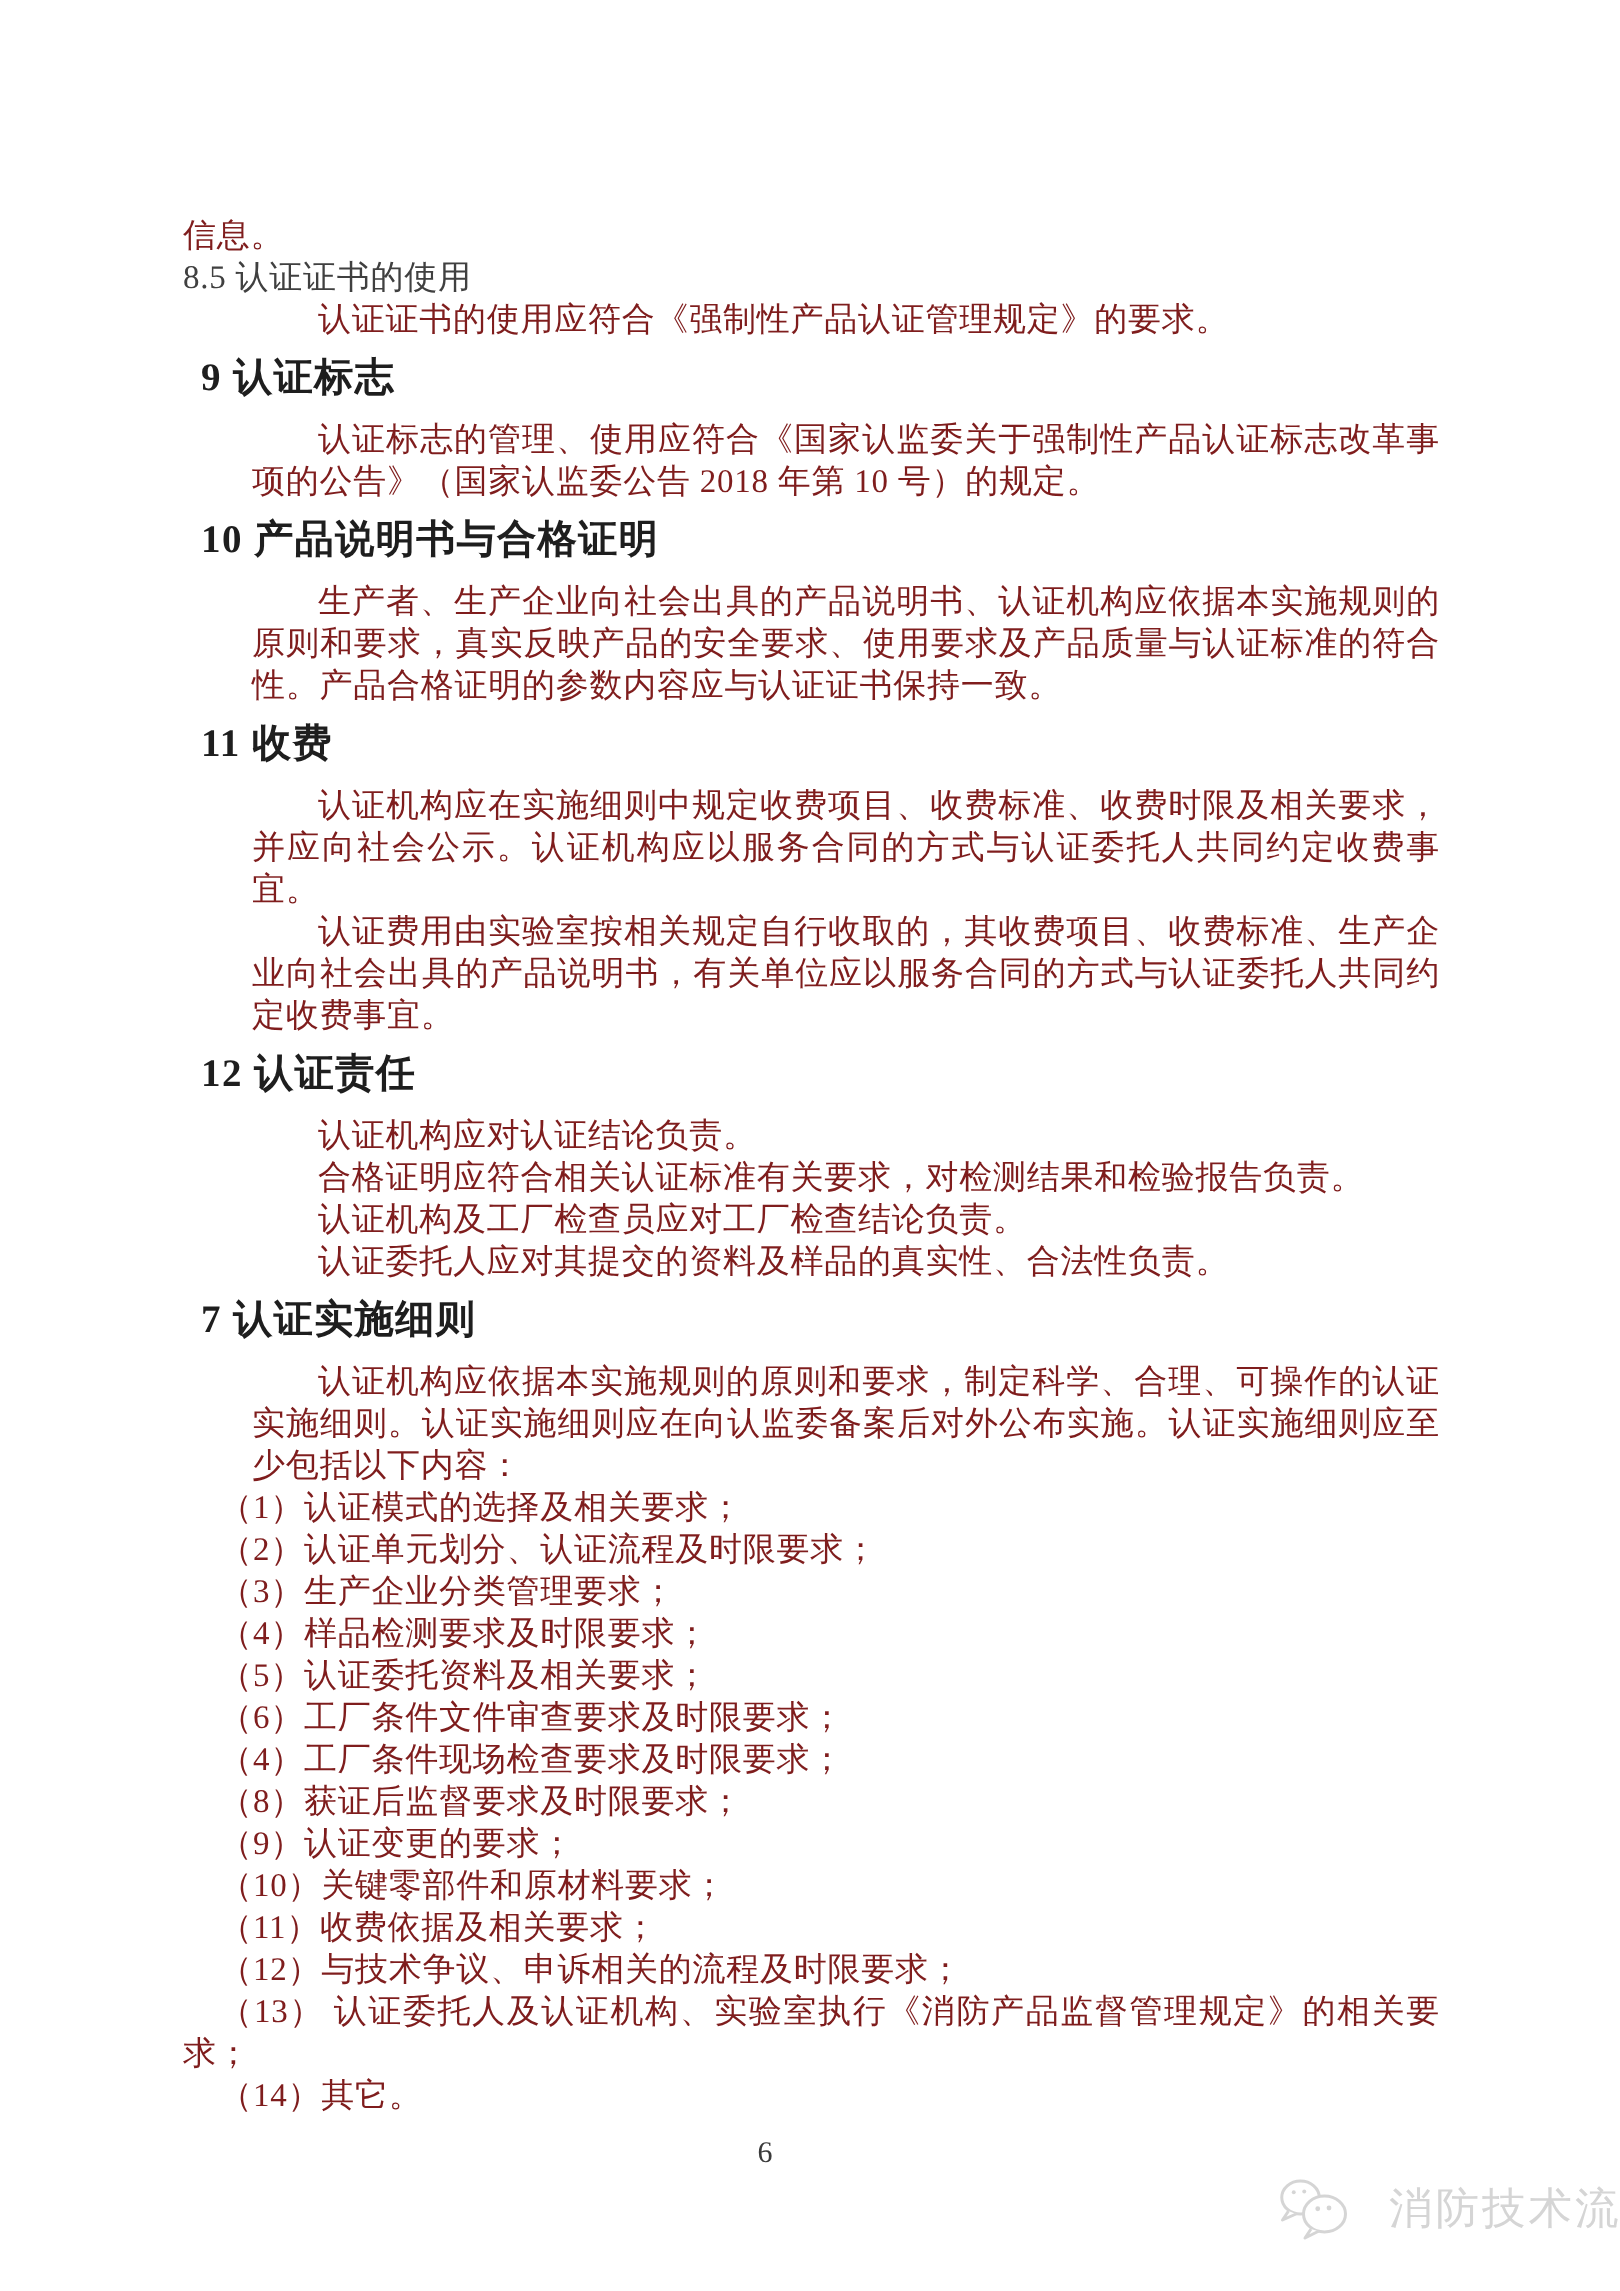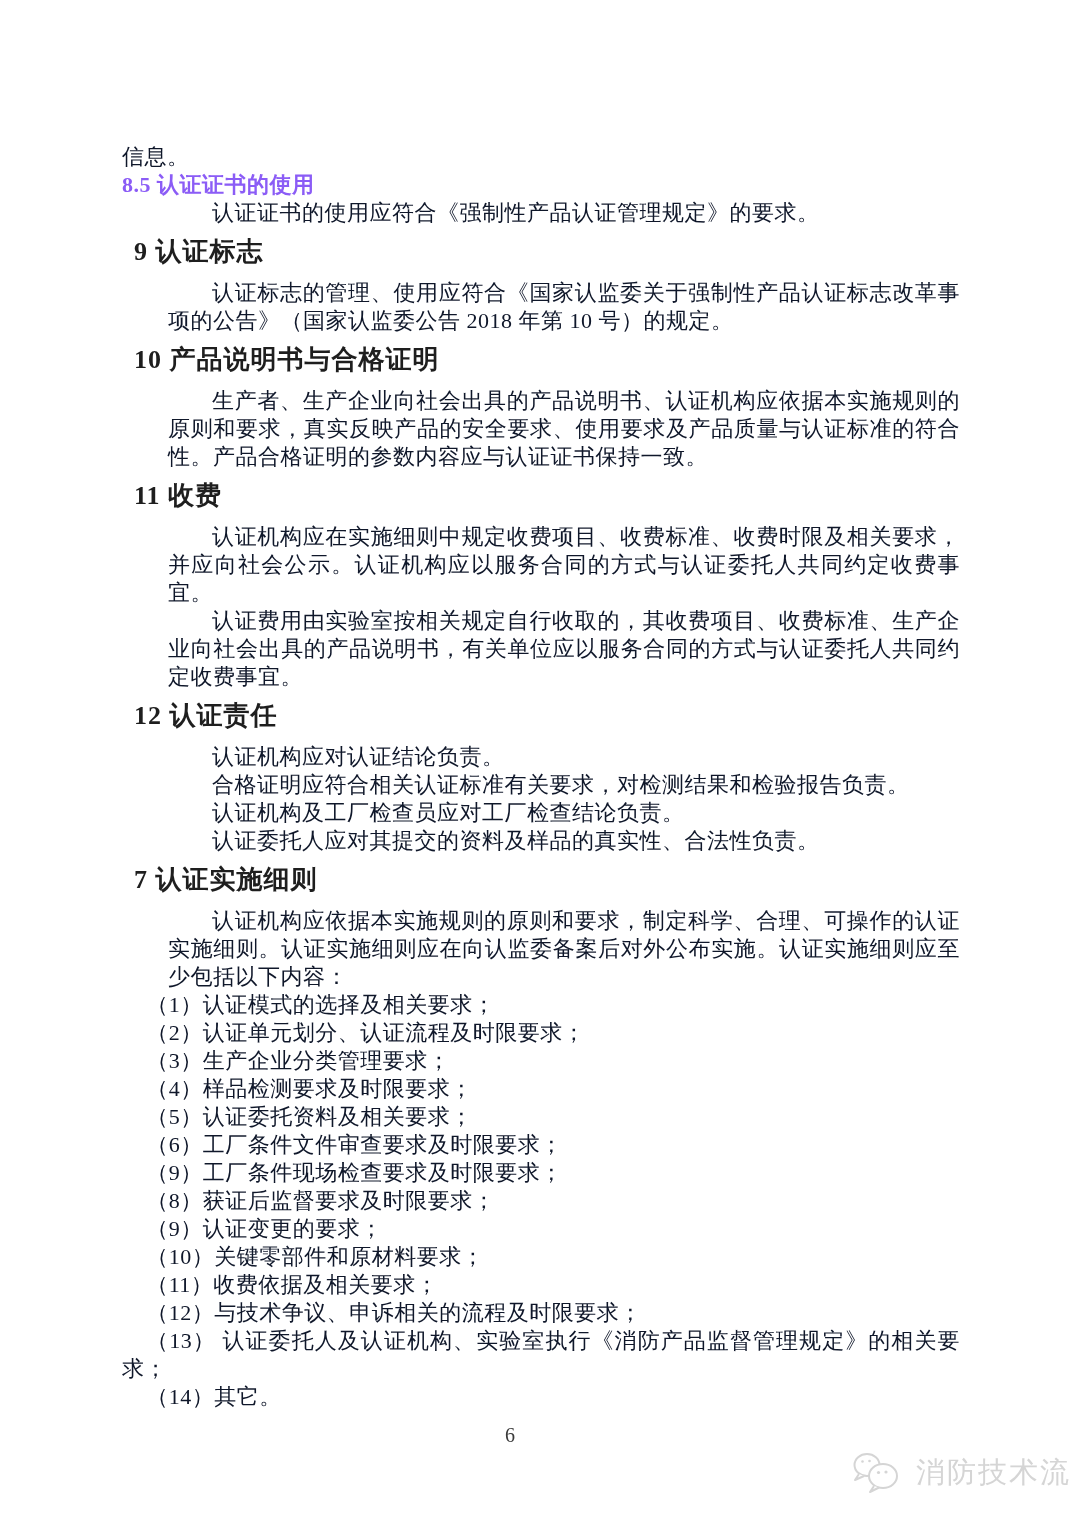--- a/index.html
+++ b/index.html
@@ -21,36 +21,36 @@
     left: 122px;
     top: 143px;
     width: 838px;
   }
   .para {
     margin: 0;
     font-size: 22px;
     line-height: 28px;
     letter-spacing: 0.5px;
     text-align: justify;
-    color: #0f172a;
+    color: #7f1d1d;
   }
   .para.indent {
     text-indent: 2em;
     margin-left: 46px;
   }
   .para.list {
     text-indent: 1.1em;
   }
   .subhead {
     margin: 0;
     font-size: 22px;
     line-height: 28px;
-    font-weight: bold;
+    font-weight: normal;
     letter-spacing: 0.5px;
-    color: #8b5cf6;
+    color: #404040;
   }
   .chapter {
     margin: 8px 0 10px 12px;
     font-size: 26px;
     line-height: 34px;
     font-weight: bold;
     letter-spacing: 1px;
     color: #1e1e1e;
   }
   .page-number {
@@ -62,21 +62,21 @@
     font-size: 20px;
     color: #3a3a3a;
     font-family: "Liberation Serif", "DejaVu Serif", serif;
   }
   .watermark {
     position: absolute;
     left: 852px;
     top: 1452px;
     display: flex;
     align-items: center;
-    gap: 14px;
+    gap: 24px;
     color: #d5d5d5;
     user-select: none;
   }
   .watermark .wm-text {
     font-family: "Liberation Sans", "DejaVu Sans", sans-serif;
     font-size: 29px;
     letter-spacing: 2px;
     color: #d5d5d5;
     text-shadow: 0 1px 0 #ffffff;
     white-space: nowrap;
@@ -107,21 +107,21 @@
       <p class="para indent">认证机构及工厂检查员应对工厂检查结论负责。</p>
       <p class="para indent">认证委托人应对其提交的资料及样品的真实性、合法性负责。</p>
       <h2 class="chapter">7 认证实施细则</h2>
       <p class="para indent">认证机构应依据本实施规则的原则和要求，制定科学、合理、可操作的认证实施细则。认证实施细则应在向认监委备案后对外公布实施。认证实施细则应至少包括以下内容：</p>
       <p class="para list">（1）认证模式的选择及相关要求；</p>
       <p class="para list">（2）认证单元划分、认证流程及时限要求；</p>
       <p class="para list">（3）生产企业分类管理要求；</p>
       <p class="para list">（4）样品检测要求及时限要求；</p>
       <p class="para list">（5）认证委托资料及相关要求；</p>
       <p class="para list">（6）工厂条件文件审查要求及时限要求；</p>
-      <p class="para list">（9）工厂条件现场检查要求及时限要求；</p>
+      <p class="para list">（4）工厂条件现场检查要求及时限要求；</p>
       <p class="para list">（8）获证后监督要求及时限要求；</p>
       <p class="para list">（9）认证变更的要求；</p>
       <p class="para list">（10）关键零部件和原材料要求；</p>
       <p class="para list">（11）收费依据及相关要求；</p>
       <p class="para list">（12）与技术争议、申诉相关的流程及时限要求；</p>
       <p class="para list">（13） 认证委托人及认证机构、实验室执行《消防产品监督管理规定》的相关要求；</p>
       <p class="para list">（14）其它。</p>
     </main>
 
   <div class="page-number">6</div>

